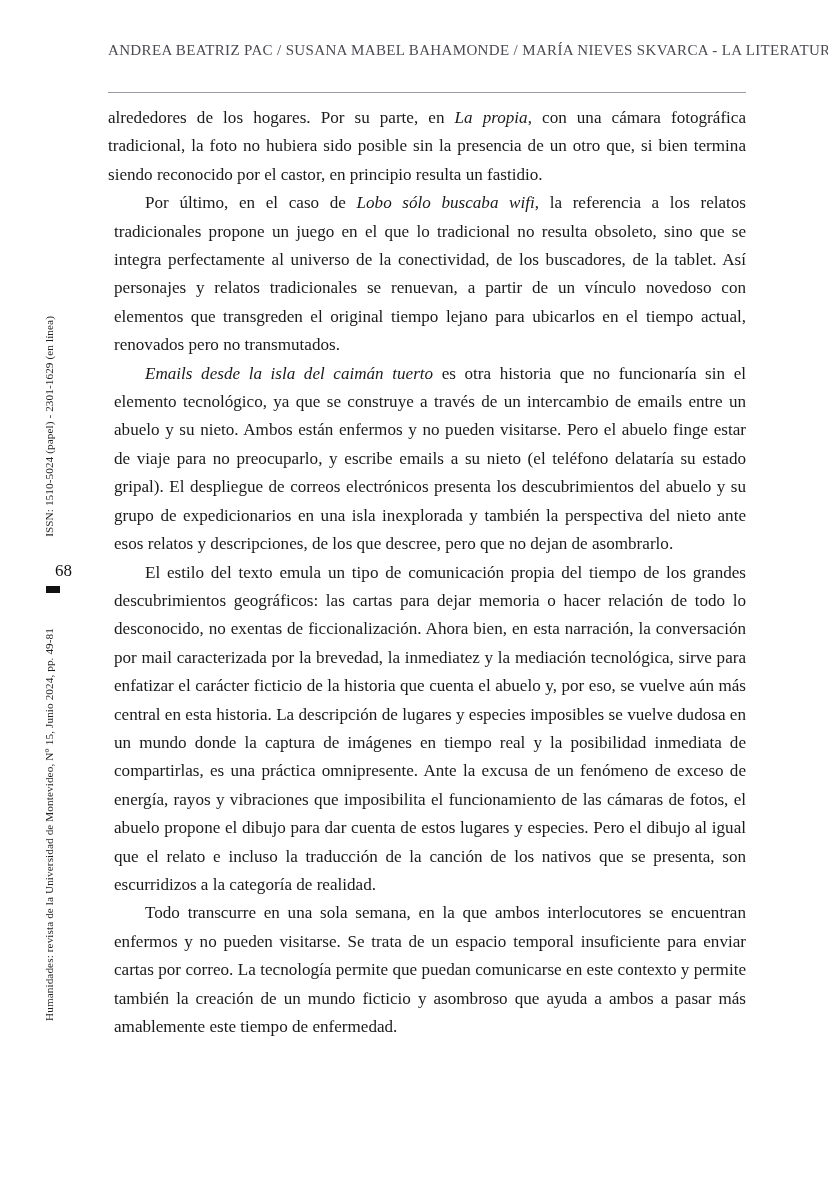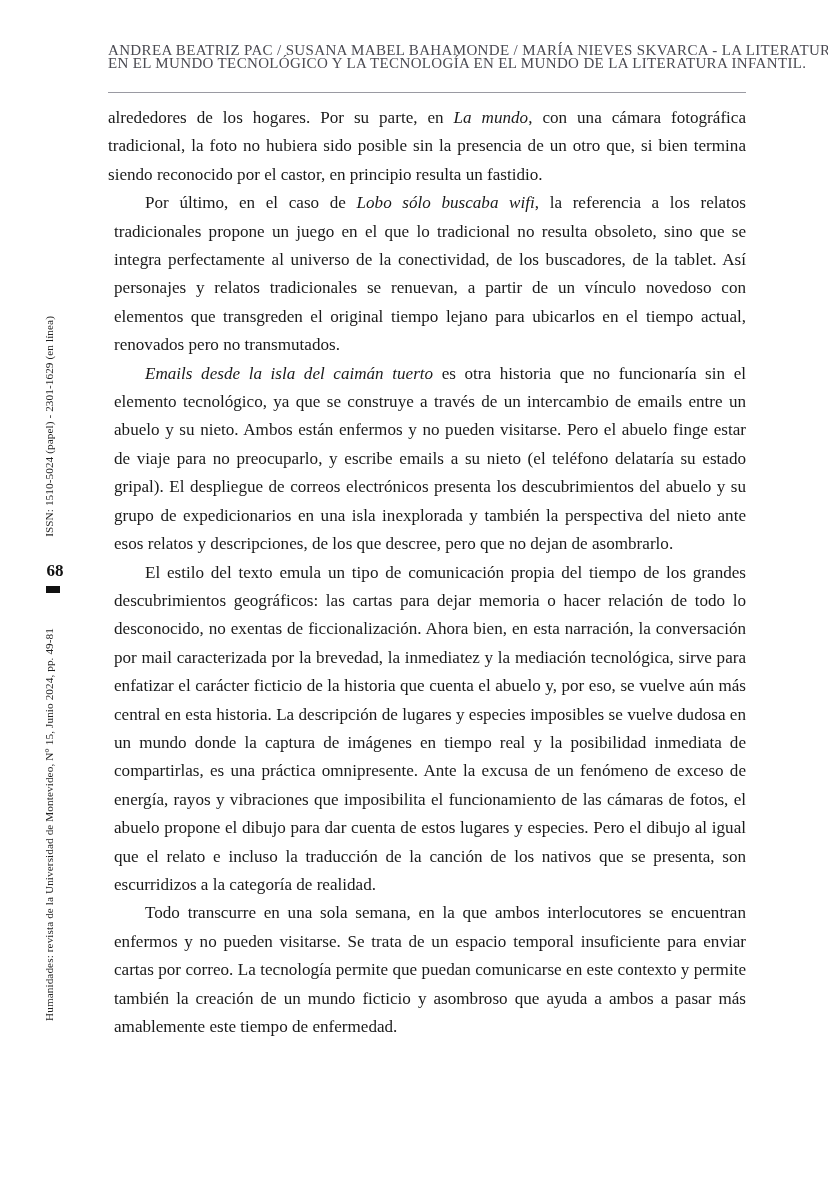--- a/index.html
+++ b/index.html
@@ -52,25 +52,24 @@
   .journal-line {
     left: 44px;
     top: 628px;
   }
 
   .folio {
     position: absolute;
     left: 38px;
     top: 562px;
     width: 34px;
-    text-align: center;
+    text-align: right;
     font-size: 17px;
     line-height: 1;
     color: #111111;
-    font-weight: bold;
   }
 
   .folio-mark {
     position: absolute;
     left: 46px;
     top: 586px;
     width: 14px;
     height: 7px;
     background: #111111;
   }
@@ -145,26 +144,25 @@
 
     <div class="folio">68</div>
 
     <div class="folio-mark"></div>
 
     <div class="vertical-text journal-line">Humanidades: revista de la Universidad de Montevideo, N° 15, Junio 2024, pp. 49-81</div>
   </div>
 
   <div class="running-head">
     <span class="rh-line">ANDREA BEATRIZ PAC / SUSANA MABEL BAHAMONDE  / MARÍA NIEVES SKVARCA - LA LITERATURA INFANTIL</span>
-    <span class="rh-line">EN EL MUNDO TECNOLÓGICO Y LA TECNOLOGÍA EN EL MUNDO DE LA LITERATURA INFANTIL.</span>
   </div>
 
   <div class="head-rule"></div>
 
   <div class="column">
-      <p class="body-par" id="par-1">alrededores de los hogares. Por su parte, en <em class="title-italic">La mundo</em>, con una cámara fotográfica tradicional, la foto no hubiera sido posible sin la presencia de un otro que, si bien termina siendo reconocido por el castor, en principio resulta un fastidio.</p>
+      <p class="body-par" id="par-1">alrededores de los hogares. Por su parte, en <em class="title-italic">La propia</em>, con una cámara fotográfica tradicional, la foto no hubiera sido posible sin la presencia de un otro que, si bien termina siendo reconocido por el castor, en principio resulta un fastidio.</p>
       <p class="body-par indent" id="par-2">Por último, en el caso de <em class="title-italic">Lobo sólo buscaba wifi</em>, la referencia a los relatos tradicionales propone un juego en el que lo tradicional no resulta obsoleto, sino que se integra perfectamente al universo de la conectividad, de los buscadores, de la tablet. Así personajes y relatos tradicionales se renuevan, a partir de un vínculo novedoso con elementos que transgreden el original tiempo lejano para ubicarlos en el tiempo actual, renovados pero no transmutados.</p>
       <p class="body-par indent" id="par-3"><em class="title-italic">Emails desde la isla del caimán tuerto</em> es otra historia que no funcionaría sin el elemento tecnológico, ya que se construye a través de un intercambio de emails entre un abuelo y su nieto. Ambos están enfermos y no pueden visitarse. Pero el abuelo finge estar de viaje para no preocuparlo, y escribe emails a su nieto (el teléfono delataría su estado gripal). El despliegue de correos electrónicos presenta los descubrimientos del abuelo y su grupo de expedicionarios en una isla inexplorada y también la perspectiva del nieto ante esos relatos y descripciones, de los que descree, pero que no dejan de asombrarlo.</p>
       <p class="body-par indent" id="par-4">El estilo del texto emula un tipo de comunicación propia del tiempo de los grandes descubrimientos geográficos: las cartas para dejar memoria o hacer relación de todo lo desconocido, no exentas de ficcionalización. Ahora bien, en esta narración, la conversación por mail caracterizada por la brevedad, la inmediatez y la mediación tecnológica, sirve para enfatizar el carácter ficticio de la historia que cuenta el abuelo y, por eso, se vuelve aún más central en esta historia. La descripción de lugares y especies imposibles se vuelve dudosa en un mundo donde la captura de imágenes en tiempo real y la posibilidad inmediata de compartirlas, es una práctica omnipresente. Ante la excusa de un fenómeno de exceso de energía, rayos y vibraciones que imposibilita el funcionamiento de las cámaras de fotos, el abuelo propone el dibujo para dar cuenta de estos lugares y especies. Pero el dibujo al igual que el relato e incluso la traducción de la canción de los nativos que se presenta, son escurridizos a la categoría de realidad.</p>
       <p class="body-par indent" id="par-5">Todo transcurre en una sola semana, en la que ambos interlocutores se encuentran enfermos y no pueden visitarse. Se trata de un espacio temporal insuficiente para enviar cartas por correo. La tecnología permite que puedan comunicarse en este contexto y permite también la creación de un mundo ficticio y asombroso que ayuda a ambos a pasar más amablemente este tiempo de enfermedad.</p>
     </div>
 
 </div>
 
 </body></html>

